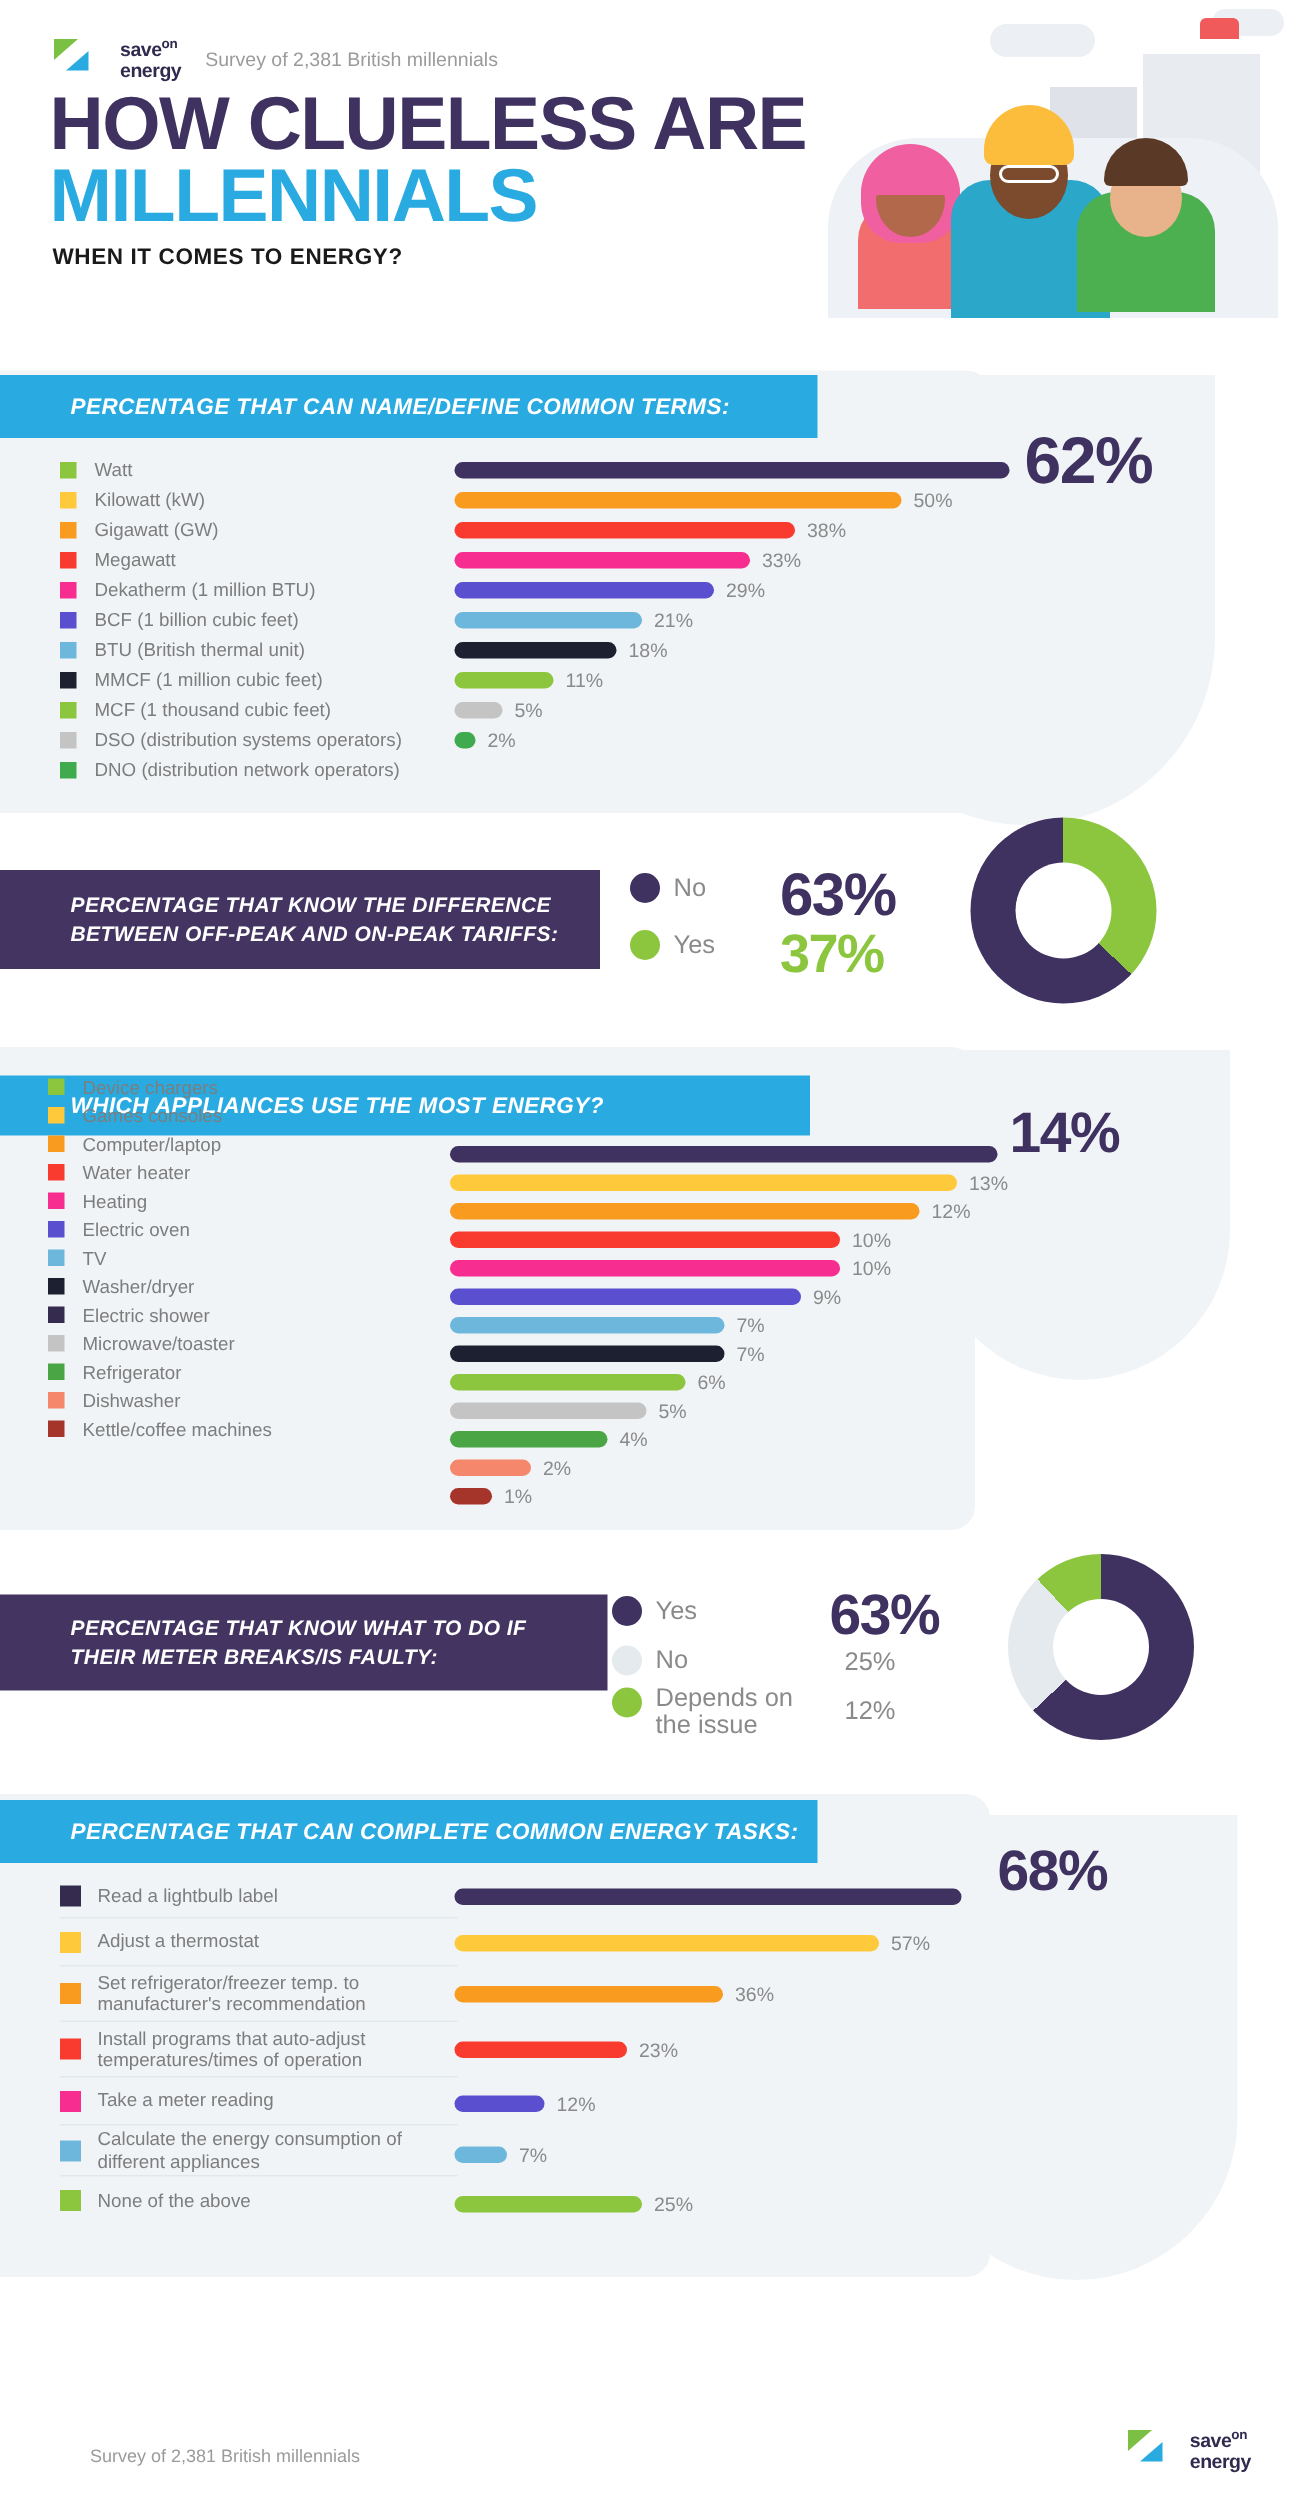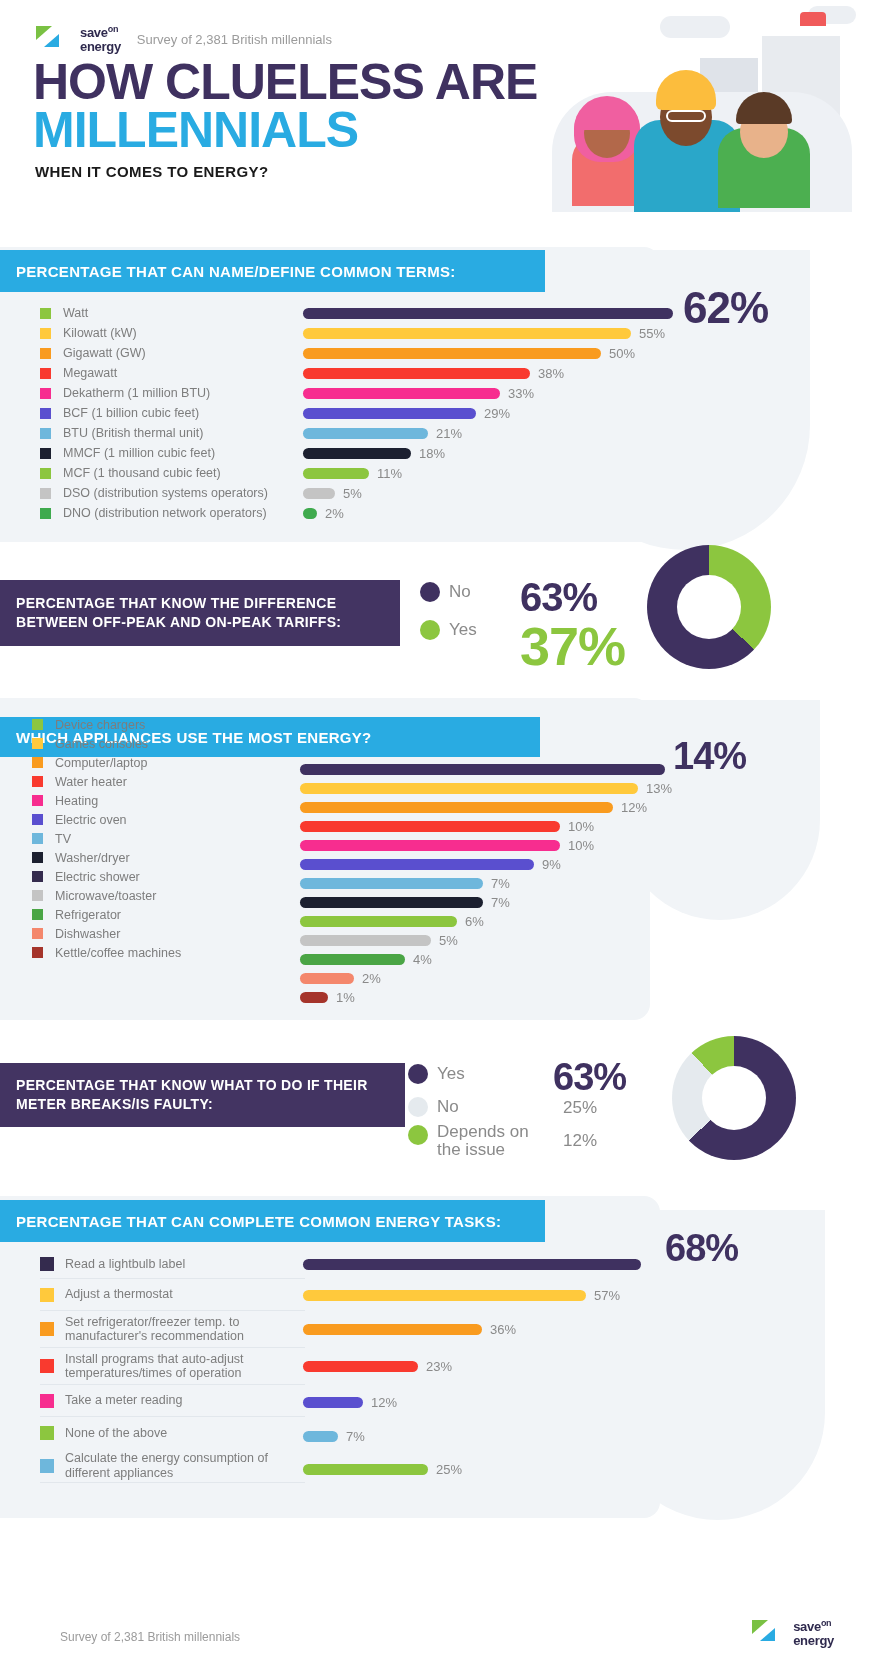--- a/index.html
+++ b/index.html
@@ -48,22 +48,22 @@
   .hero .w2 { right: 46px; top: 128px; width: 44px; height: 9px; }
 
   .person { position: absolute; bottom: 0; }
   .p-head { border-radius: 50%; position: absolute; }
   .p-body { position: absolute; border-radius: 26px 26px 0 0; }
   .p-hair { position: absolute; border-radius: 50% 50% 40% 40%; }
 
   
   .bar-card { position: absolute; background: #f1f4f7; border-radius: 0 16px 16px 0; }
   .soft-blob { position: absolute; background: #f1f4f7; border-radius: 50px; }
-  .banner { position: absolute; display: flex; align-items: center; padding-left: 16px;
-     color: #fff; font-weight: bold; font-size: 15px; letter-spacing: .3px; }
+  .banner { position: absolute; display: flex; align-items: center; padding-left: 47px;
+     color: #fff; font-weight: bold; font-size: 15px; letter-spacing: .3px; font-style: italic; }
   .banner.blue { background: #29abe2; }
   .banner.purple { background: #433462; font-size: 14px; line-height: 1.35; }
 
   
   .rows { position: absolute; left: 0; top: 0; }
   .row { display: flex; align-items: center; height: 20px; }
   .swatch { width: 11px; height: 11px; flex: 0 0 11px; margin-right: 12px; }
   .rlabel { font-size: 12.5px; color: #7d7d7d; white-space: nowrap; }
   .bar-area { position: absolute; }
   .barrow { display: flex; align-items: center; height: 20px; }
@@ -189,24 +189,20 @@
         <span class="swatch" style="background:#3faa4e"></span>
         <span class="rlabel">DNO (distribution network operators)</span>
       </div>
   </div>
 
   <div class="bar-area" style="left:303px;top:303px;">
     <div class="barrow">
         <span class="bar" style="width:370px;background:#3f3160"></span>
       </div>
     <div class="barrow">
-        <span class="bar" style="width:328px;background:#ffc93c"></span>
-        <span class="bval">55%</span>
-      </div>
-    <div class="barrow">
         <span class="bar" style="width:298px;background:#f99b1f"></span>
         <span class="bval">50%</span>
       </div>
     <div class="barrow">
         <span class="bar" style="width:227px;background:#f93a2f"></span>
         <span class="bval">38%</span>
       </div>
     <div class="barrow">
         <span class="bar" style="width:197px;background:#f72d8f"></span>
         <span class="bval">33%</span>
@@ -246,21 +242,21 @@
     <div class="lrow" style="height:38px">
         <span class="ldot" style="background:#3f3160"></span>
         <span class="ltext">No</span>
       </div>
     <div class="lrow" style="height:38px">
         <span class="ldot" style="background:#8cc63f"></span>
         <span class="ltext">Yes</span>
       </div>
   </div>
   <div class="big1" style="left:520px;top:575px;color:#3f3160;font-size:40px;">63%</div>
-  <div class="big1" style="left:520px;top:615px;color:#8cc63f;font-size:54px;">37%</div>
+  <div class="big1" style="left:520px;top:615px;color:#8cc63f;font-size:36px;">37%</div>
 
   <div class="donut" style="left:647px;top:545px;width:124px;height:124px;
        background: conic-gradient(#8cc63f 0 37%, #3f3160 37% 100%);">
     <span class="hole" style="left:30px;top:30px;width:64px;height:64px;"></span>
   </div>
 
   <div class="soft-blob" style="left:620px;top:700px;width:200px;height:220px;border-radius:0 0 100px 100px;"></div>
   <div class="bar-card" style="left:0;top:698px;width:650px;height:322px;"></div>
   <div class="banner blue" style="left:0;top:701px;width:540px;height:40px;margin-top:16px;">WHICH APPLIANCES USE THE MOST ENERGY?</div>
 
@@ -419,27 +415,27 @@
         <span class="tlabel">Set refrigerator/freezer temp. to manufacturer's recommendation</span>
       </div>
     <div class="trow" style="height:37px">
         <span class="tsw" style="background:#f93a2f"></span>
         <span class="tlabel">Install programs that auto-adjust temperatures/times of operation</span>
       </div>
     <div class="trow" style="height:32px">
         <span class="tsw" style="background:#f72d8f"></span>
         <span class="tlabel">Take a meter reading</span>
       </div>
+    <div class="trow" style="height:34px">
+        <span class="tsw" style="background:#6eb7dc"></span>
+        <span class="tlabel">Calculate the energy consumption of different appliances</span>
+      </div>
     <div class="trow" style="height:32px;border-bottom:none">
         <span class="tsw" style="background:#8cc63f"></span>
         <span class="tlabel">None of the above</span>
-      </div>
-    <div class="trow" style="height:34px">
-        <span class="tsw" style="background:#6eb7dc"></span>
-        <span class="tlabel">Calculate the energy consumption of different appliances</span>
       </div>
   </div>
 
   <div class="bar-area" style="left:303px;top:1250px;">
     <div class="barrow" style="height:29px">
         <span class="bar" style="width:338px;background:#3f3160"></span>
       </div>
     <div class="barrow" style="height:32px">
         <span class="bar" style="width:283px;background:#ffc93c"></span>
         <span class="bval">57%</span>

